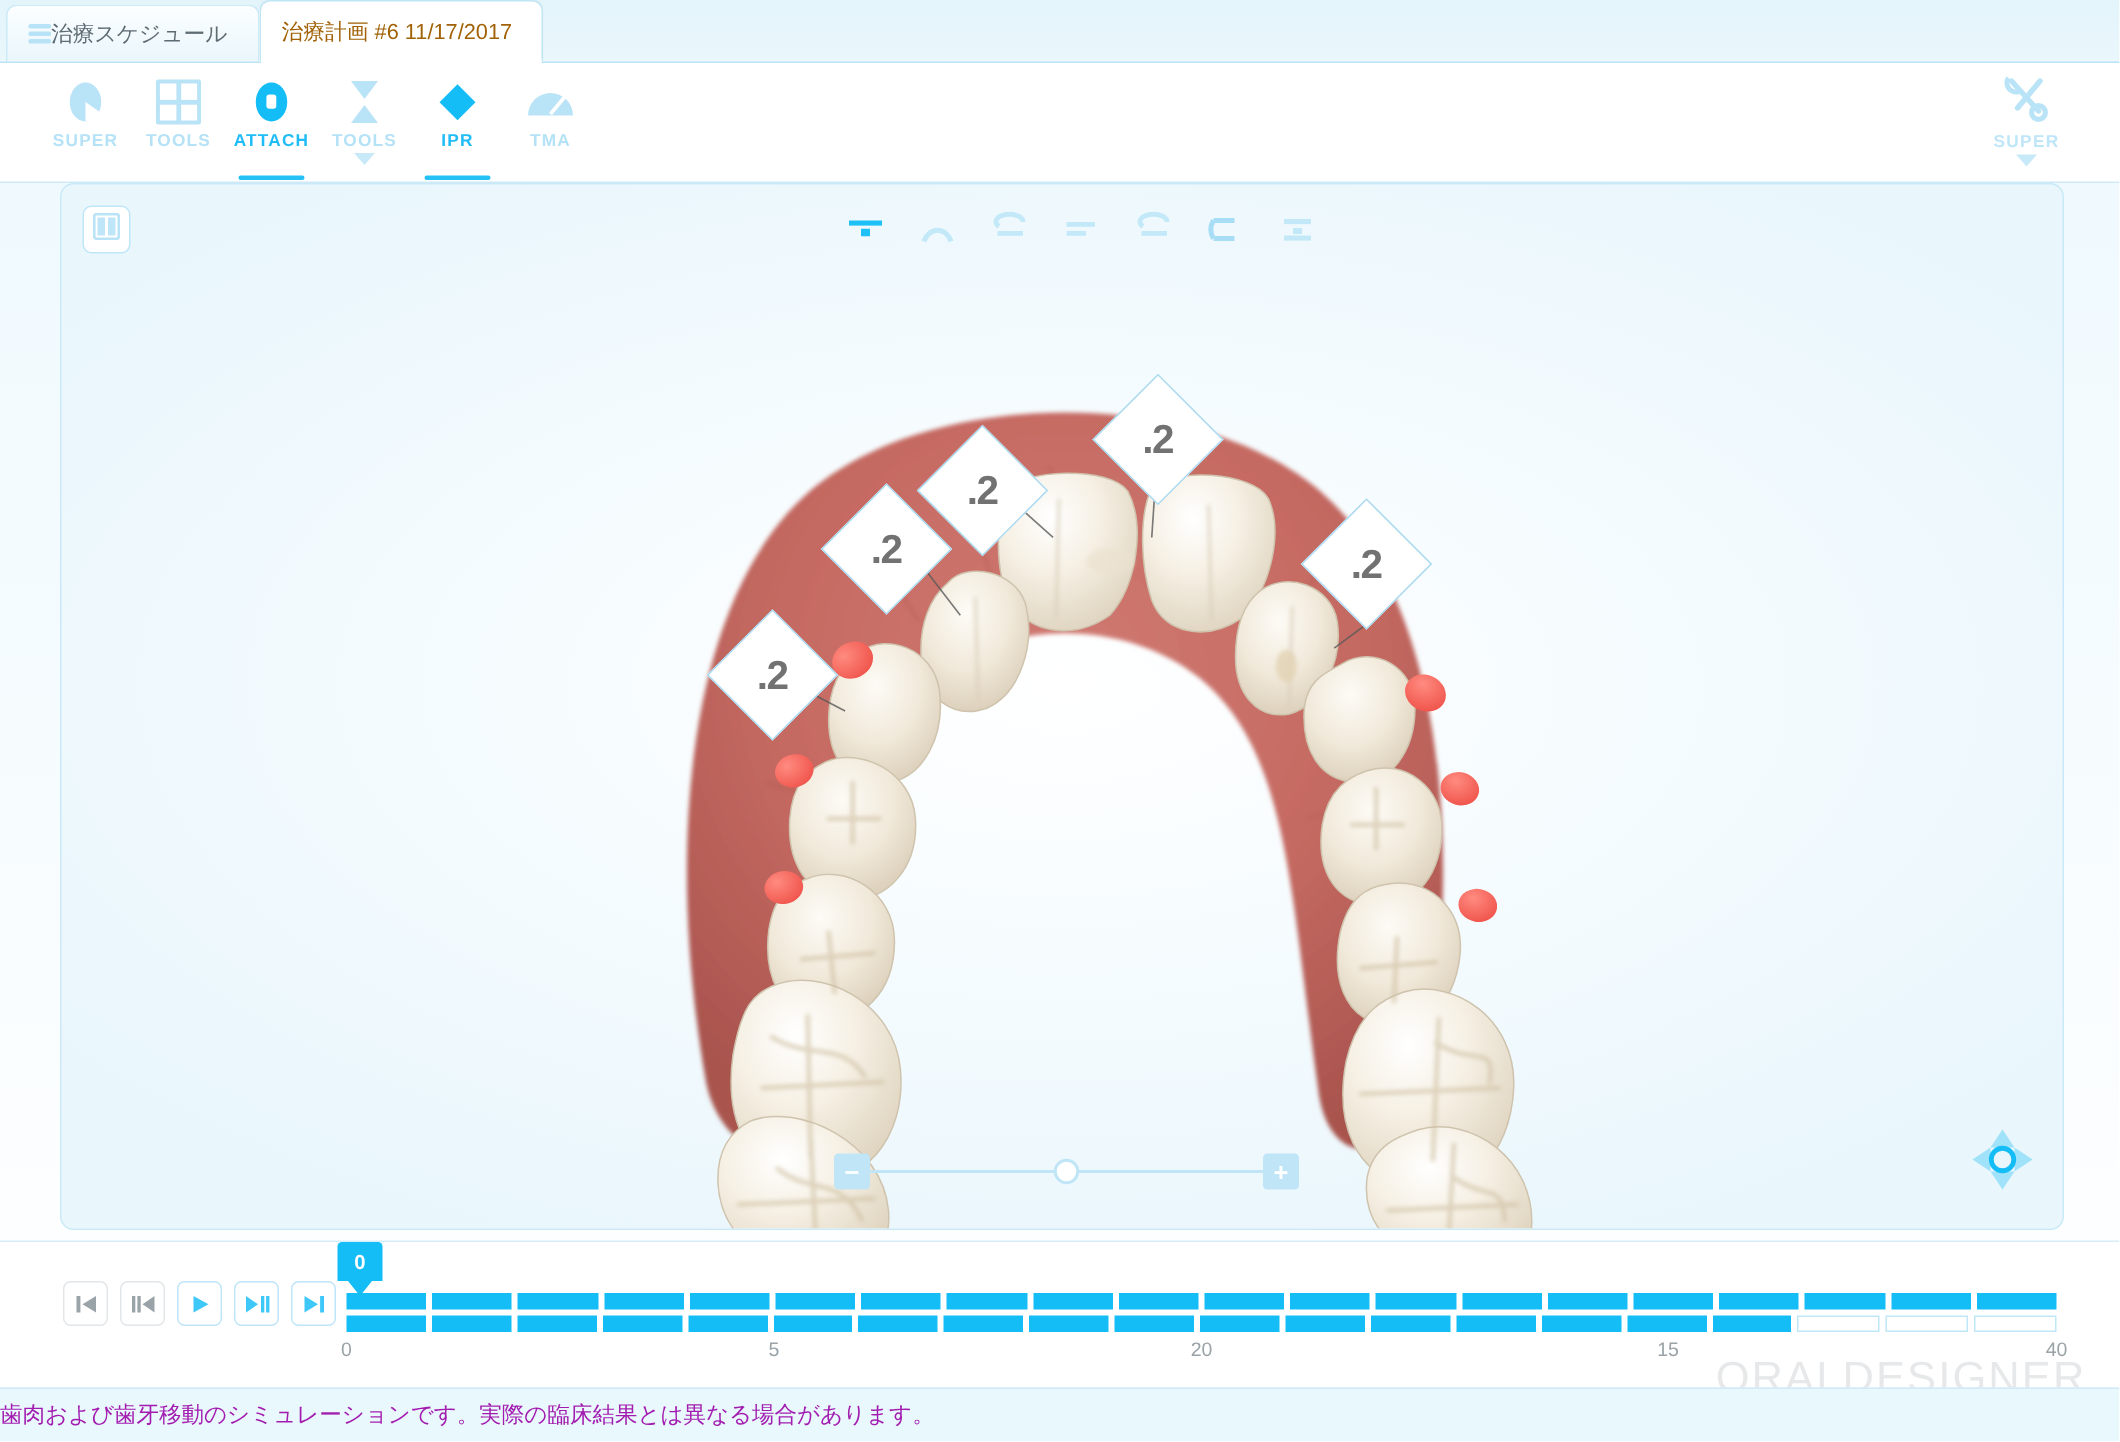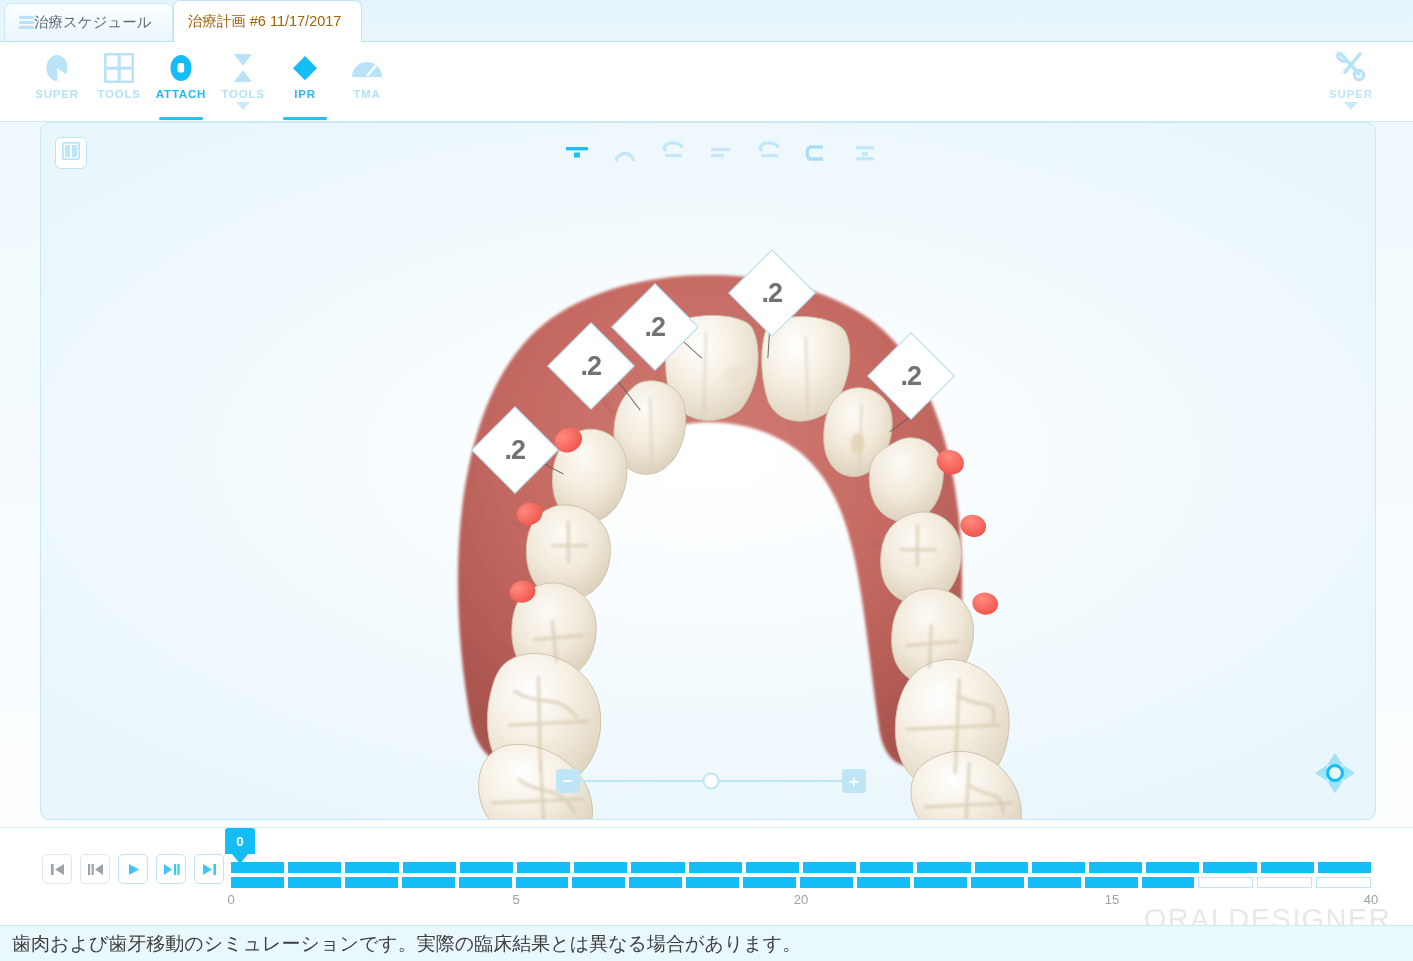--- a/index.html
+++ b/index.html
@@ -232,21 +232,21 @@
 
   
   .footer {
     position:absolute; left:0; top: 925px;
     width: 1413px; height: 36px;
     background:#e9f8fd;
     border-top:1px solid #cfeaf7;
     display:flex; align-items:center;
   }
   .footer .note {
-    padding-left: 12px; font-size: 19px; color:#404040; white-space:nowrap;
+    padding-left: 0; font-size: 15px; color:#a21caf; white-space:nowrap;
   }
   .watermark {
     position:absolute; right: 22px; top: 903px;
     font-size: 29px; letter-spacing: 1.4px;
     color: #e6e8e9;
     pointer-events:none;
     font-family:"Liberation Sans", sans-serif;
   }
 </style>
 </head>

